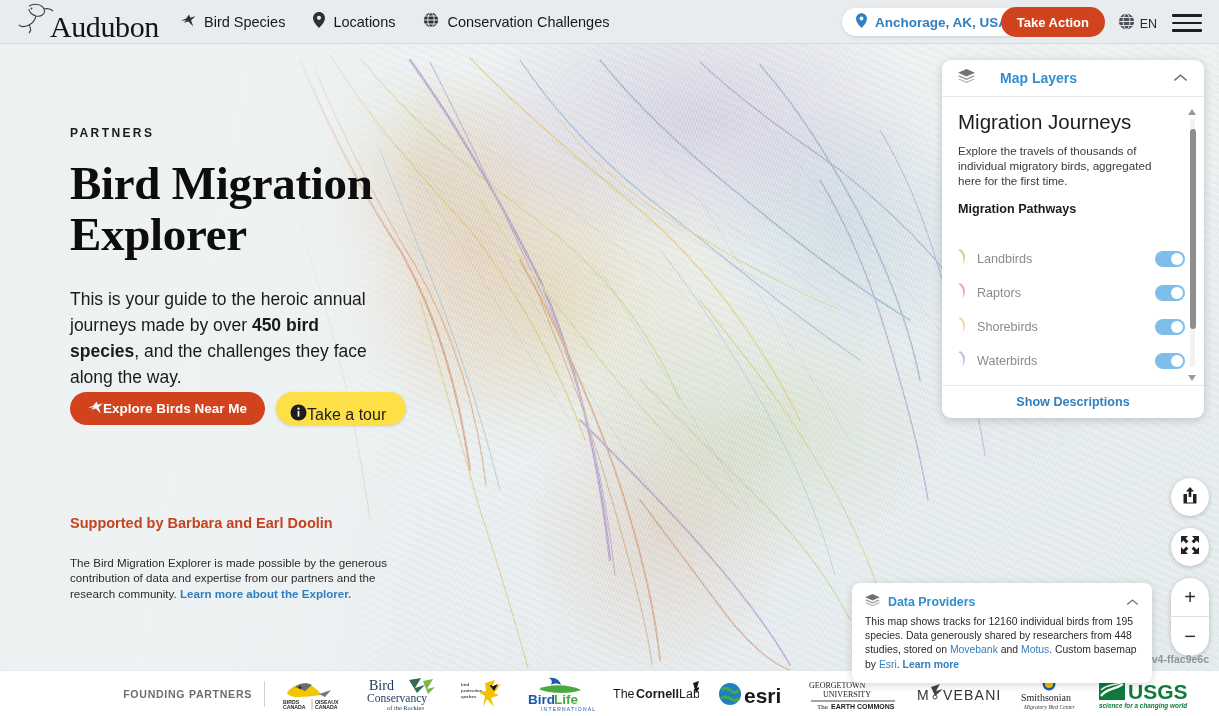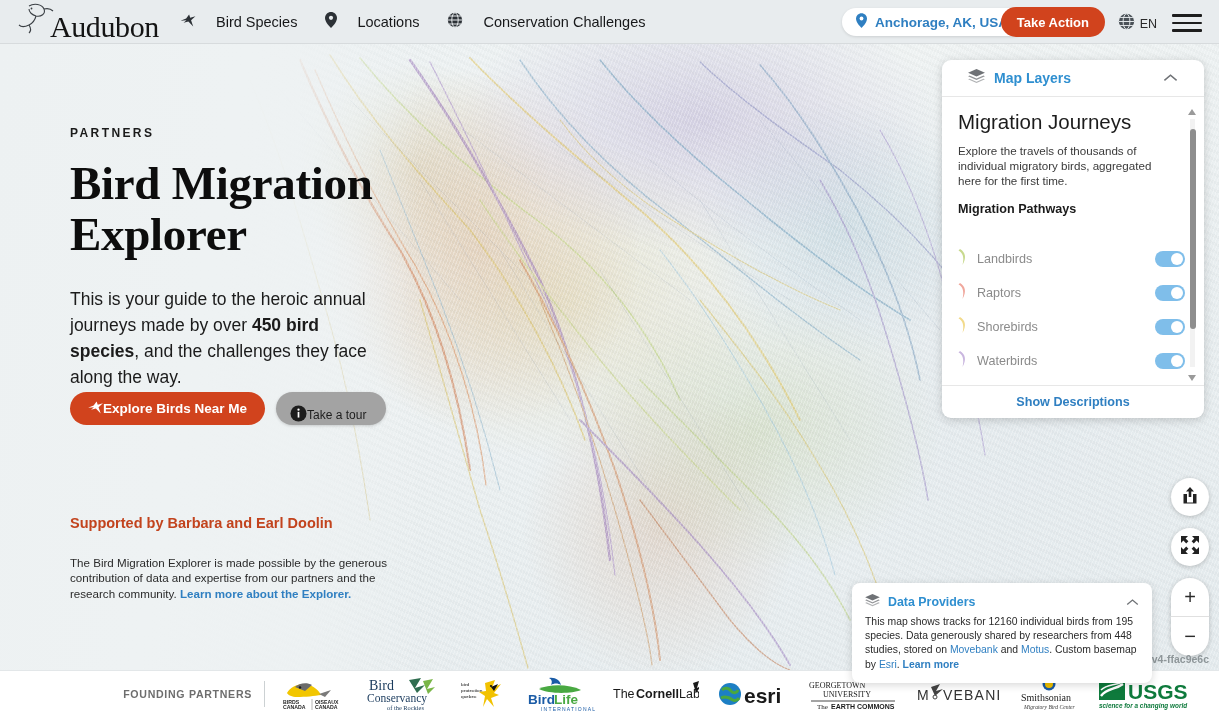--- a/index.html
+++ b/index.html
@@ -60,42 +60,42 @@
   p.lede b{ font-weight:bold; }
 
   .cta-row{ position:absolute; left:70px; top:392px; display:flex; gap:11px; }
   .btn{
     display:inline-flex; align-items:center; 
     border-radius:22px; border:none; cursor:pointer;
     font-family:"Liberation Sans", sans-serif;
     height:33px; padding:0 18px;
   }
   .btn-primary{ background:#d1431d; color:#fff; font-size:13.5px; font-weight:bold; }
-  .btn-ghost{ background:#a3a3a3; color:#1d1d1d; font-size:12px; padding:12px 20px 0 14px;
+  .btn-ghost{ background:#fde047; color:#1d1d1d; font-size:16px; padding:12px 20px 0 14px;
               box-shadow:0 1px 3px rgba(0,0,0,.16); }
 
   .supporter{ position:absolute; left:70px; top:515px; width:320px; }
   .supporter h3{ color:#c2431d; font-size:14.5px; font-weight:bold; margin-bottom:24px; }
   .supporter p{ font-size:11.6px; line-height:15.4px; color:#2b2b2b; }
   .supporter a{ color:#2f7fc1; text-decoration:none; font-weight:bold; }
 
   
   #header{
     position:absolute; left:0; top:0; width:1219px; height:44px;
     background:#e8ecee; display:flex; align-items:center;
     border-bottom:1px solid rgba(0,0,0,.07);
     z-index:40;
   }
   .logo-wrap{ display:flex; align-items:flex-end; margin-left:16px; width:140px; }
   .logo-word{
     font-family:"Liberation Serif", serif; font-size:30px; color:#141414;
     letter-spacing:-.4px; line-height:30px;
   }
   nav.mainnav{ display:flex; align-items:center; gap:28px; margin-left:24px; }
-  .navitem{ display:flex; align-items:center; gap:20px; cursor:pointer;
+  .navitem{ display:flex; align-items:center; gap:8px; cursor:pointer;
             font-size:14.5px; color:#17181a; }
   .loc-pill{
     position:absolute; right:193px; top:8px; height:28px;
     background:#fff; border-radius:16px; display:flex; align-items:center;
     gap:8px; padding:0 18px 0 14px; cursor:pointer;
     box-shadow:0 1px 3px rgba(0,0,0,.12);
   }
   .loc-pill span{ color:#2f7fc1; font-size:13.5px; font-weight:bold; }
   .take-action{
     position:absolute; right:114px; top:7px; height:30px; padding:0 16px;
@@ -109,22 +109,22 @@
   .burger i{ display:block; height:2.6px; background:#1d1d1d; margin-bottom:5px; border-radius:1px; }
   .burger i:last-child{ margin-bottom:0; }
 
   
   #layers-panel{
     position:absolute; right:15px; top:60px; width:262px;
     background:#fff; border-radius:9px; overflow:hidden;
     box-shadow:0 2px 10px rgba(0,0,0,.18); z-index:30;
   }
   .lp-head{
-    height:37px; display:flex; align-items:center; padding:0 26px;
-    border-bottom:1px solid #e7e7e7; cursor:pointer;
+    height:37px; display:flex; align-items:center; padding:0 16px;
+    border-bottom:1px solid #e7e7e7; cursor:pointer;gap:16px;
   }
   .lp-head .ttl{ color:#2f8fd0; font-size:14px; font-weight:bold; margin-left:9px; flex:1; }
   .lp-body{ position:relative; padding:13px 16px 6px 16px; height:288px; overflow:hidden; }
   .lp-body h2{
     font-size:20.5px; font-weight:normal; color:#1c1c1c; margin-bottom:9px;
     font-family:"Liberation Sans", sans-serif;
   }
   .lp-desc{ font-size:11.6px; line-height:15.2px; color:#3a3a3a; width:214px; margin-bottom:13px; }
   .lp-sub{ font-size:12.6px; font-weight:bold; color:#1b1b1b; margin-bottom:26px; }
   .layer-row{ display:flex; align-items:center; height:34px; }

